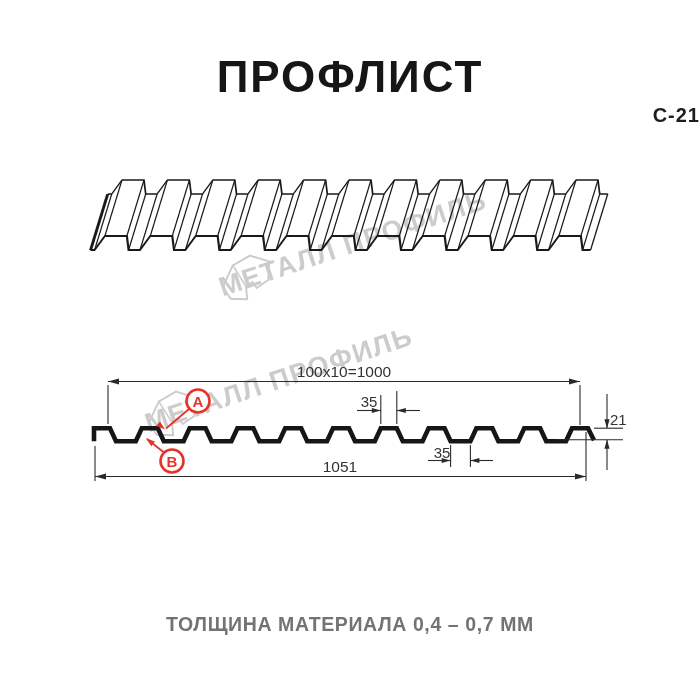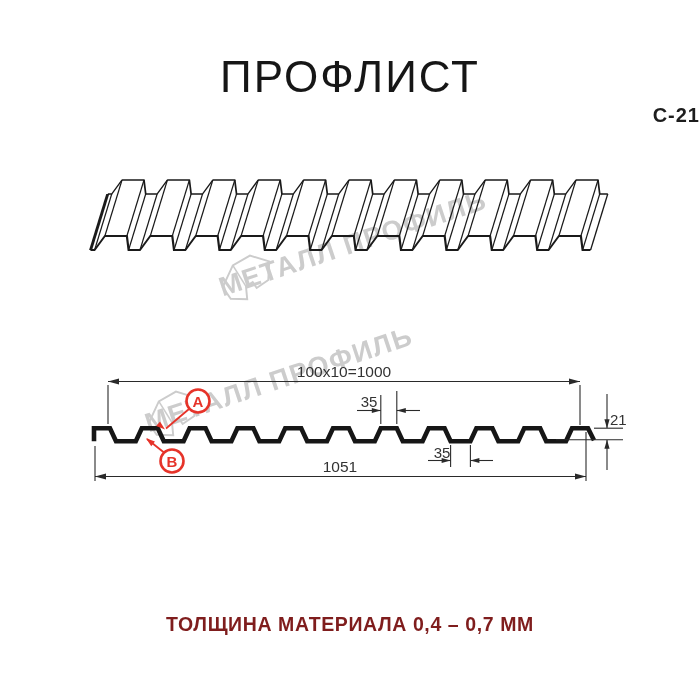--- a/index.html
+++ b/index.html
@@ -2,29 +2,29 @@
 <html><head>
 <meta charset="utf-8">
 <style>
   html,body{margin:0;padding:0;background:#888;}
   .page{
     position:relative;width:700px;height:700px;background:#ffffff;overflow:hidden;
     font-family:"Liberation Sans","DejaVu Sans",sans-serif;margin:0 auto;
   }
   .title{
     position:absolute;left:0;top:52px;width:700px;text-align:center;
-    font-size:44px;font-weight:400;letter-spacing:2px;color:#161616;
+    font-size:44px;font-weight:700;letter-spacing:2px;color:#161616;
   }
   .subtitle{
     position:absolute;left:0;top:104px;width:700px;text-align:right;
     font-size:20px;font-weight:700;letter-spacing:1px;color:#1d1d1d;
   }
   .footnote{
     position:absolute;left:0;top:613px;width:700px;text-align:center;
-    font-size:19.5px;font-weight:600;letter-spacing:.6px;color:#7f1d1d;
+    font-size:19.5px;font-weight:600;letter-spacing:.6px;color:#737373;
   }
   .watermark{
     position:absolute;display:flex;align-items:center;gap:10px;height:52px;
     transform:rotate(-18.5deg);transform-origin:0 26px;pointer-events:none;
   }
   .watermark .wm-text{
     font-size:27px;font-weight:700;letter-spacing:1.5px;color:#cccccc;white-space:nowrap;
   }
   .wm1{left:220px;top:262px;}
   .wm2{left:146px;top:398px;}

